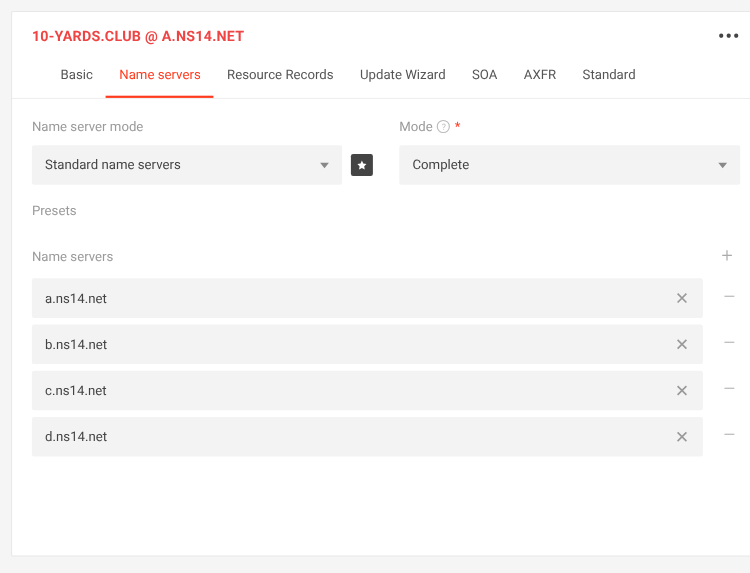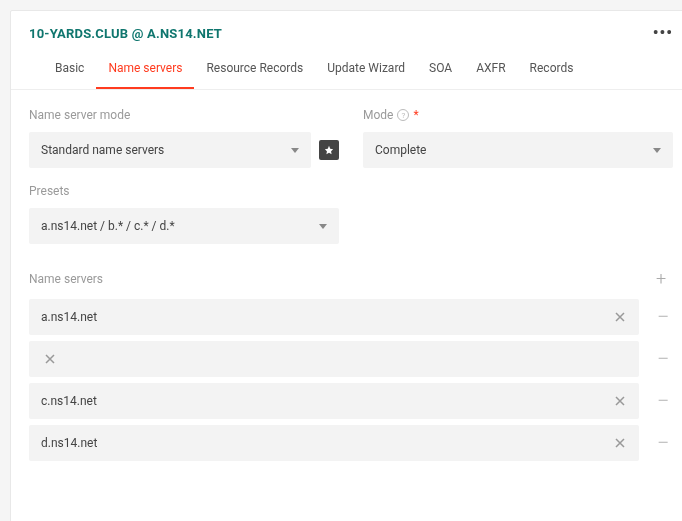--- a/index.html
+++ b/index.html
@@ -1,19 +1,19 @@
 <!DOCTYPE html>
 <html><head>
   <meta charset="utf-8">
   <style>
     * { box-sizing: border-box; margin: 0; padding: 0; font-family: -apple-system, BlinkMacSystemFont, "Segoe UI", Roboto, Arial, sans-serif; }
     body { background: #f5f5f5; padding: 10px; }
     .panel { width: 682px; background: #fff; border: 1px solid #e8e8e8; border-radius: 2px; }
     .header { display: flex; align-items: center; justify-content: space-between; padding: 14px 18px 6px 18px; }
-    .header-title { font-size: 13px; font-weight: 700; color: #0f766e; letter-spacing: 0.2px; }
+    .header-title { font-size: 13px; font-weight: 700; color: #ef4444; letter-spacing: 0.2px; }
     .more-btn { font-size: 16px; color: #444; letter-spacing: 1px; cursor: pointer; font-weight: bold; line-height: 1; }
     .tabs { display: flex; padding: 0 18px; border-bottom: 1px solid #eee; gap: 0; }
     .tab { font-size: 12px; color: #555; padding: 14px 12px 12px 12px; cursor: pointer; border-bottom: 2px solid transparent; }
     .tab:first-child { padding-left: 6px; margin-left: 20px; }
     .tab.active { color: #ff3b1f; border-bottom-color: #ff3b1f; }
     .body { padding: 18px 18px 30px 18px; }
     .row { display: flex; gap: 24px; }
     .col-left { flex: 1; }
     .col-right { flex: 1; }
     .field-label { font-size: 12px; color: #9a9a9a; margin-bottom: 10px; display: flex; align-items: center; gap: 4px; text-align: right; }
@@ -23,21 +23,21 @@
     .select-wrap .select { flex: 1; gap: 44px; }
     .star-btn { width: 20px; height: 20px; background: #444; border-radius: 2px; display: flex; align-items: center; justify-content: center; cursor: pointer; }
     .star-btn svg { width: 10px; height: 10px; fill: #fff; }
     .chevron { width: 0; height: 0; border-left: 4px solid transparent; border-right: 4px solid transparent; border-top: 5px solid #888; }
     .help-icon { width: 12px; height: 12px; border: 1px solid #bbb; border-radius: 50%; display: inline-flex; align-items: center; justify-content: center; font-size: 8px; color: #bbb; }
     .required { color: #ff3b1f; }
     .ns-header { display: flex; align-items: center; justify-content: space-between; margin-bottom: 10px; margin-top: 8px; }
     .ns-header-label { font-size: 12px; color: #9a9a9a; }
     .plus-btn { font-size: 18px; color: #aaa; cursor: pointer; width: 24px; text-align: center; font-weight: 300; }
     .ns-row { display: flex; align-items: center; gap: 14px; margin-bottom: 6px; }
-    .ns-input-wrap { flex: 1; background: #f3f3f3; border-radius: 2px; height: 36px; display: flex; align-items: center; padding: 0 10px 0 12px; }
+    .ns-input-wrap { flex: 1; background: #f3f3f3; border-radius: 2px; height: 36px; display: flex; align-items: center; padding: 0 10px 0 12px; justify-content: flex-end; }
     .ns-input { flex: 1; border: none; background: transparent; font-size: 12px; color: #444; outline: none; }
     .clear-btn { color: #999; cursor: pointer; padding: 4px; display: flex; align-items: center; }
     .clear-btn svg { width: 10px; height: 10px; stroke: #999; stroke-width: 1.5; fill: none; }
     .minus-btn { font-size: 22px; color: #bbb; cursor: pointer; width: 20px; text-align: center; font-weight: 300; line-height: 1; }
     .footer { display: flex; align-items: center; justify-content: center; gap: 28px; padding: 26px 0 28px 0; }
   </style>
 </head>
 <body>
 
 <div class="panel">
@@ -46,21 +46,21 @@
     <div class="more-btn">•••</div>
   </div>
 
   <div class="tabs">
     <div class="tab">Basic</div>
     <div class="tab active">Name servers</div>
     <div class="tab">Resource Records</div>
     <div class="tab">Update Wizard</div>
     <div class="tab">SOA</div>
     <div class="tab">AXFR</div>
-    <div class="tab">Records</div>
+    <div class="tab">Standard</div>
   </div>
 
   <div class="body">
     <div class="row">
       <div class="col-left">
         <div class="field-group">
           <div class="field-label">Name server mode</div>
           <div class="select-wrap">
             <div class="select">
               <span>Standard name servers</span>
@@ -69,24 +69,20 @@
             <div class="star-btn">
               <svg viewBox="0 0 24 24">
                   <path d="M12 2l2.9 6.9L22 10l-5 4.9L18.2 22 12 18.3 5.8 22 7 14.9 2 10l7.1-1.1z"></path>
                 </svg>
             </div>
           </div>
         </div>
 
         <div class="field-group">
           <div class="field-label">Presets</div>
-          <div class="select">
-            <span>a.ns14.net / b.* / c.* / d.*</span>
-            <span class="chevron"></span>
-          </div>
         </div>
       </div>
 
       <div class="col-right">
         <div class="field-group">
           <div class="field-label">
             <span>Mode</span>
             <span class="help-icon">?</span>
             <span class="required">*</span>
           </div>
@@ -110,20 +106,21 @@
           <svg viewBox="0 0 10 10">
               <path d="M1 1l8 8M9 1l-8 8"></path>
             </svg>
         </span>
       </div>
       <div class="minus-btn">−</div>
     </div>
 
     <div class="ns-row">
       <div class="ns-input-wrap">
+        <input class="ns-input" value="b.ns14.net" style="">
         <span class="clear-btn">
           <svg viewBox="0 0 10 10">
               <path d="M1 1l8 8M9 1l-8 8"></path>
             </svg>
         </span>
       </div>
       <div class="minus-btn">−</div>
     </div>
 
     <div class="ns-row">

